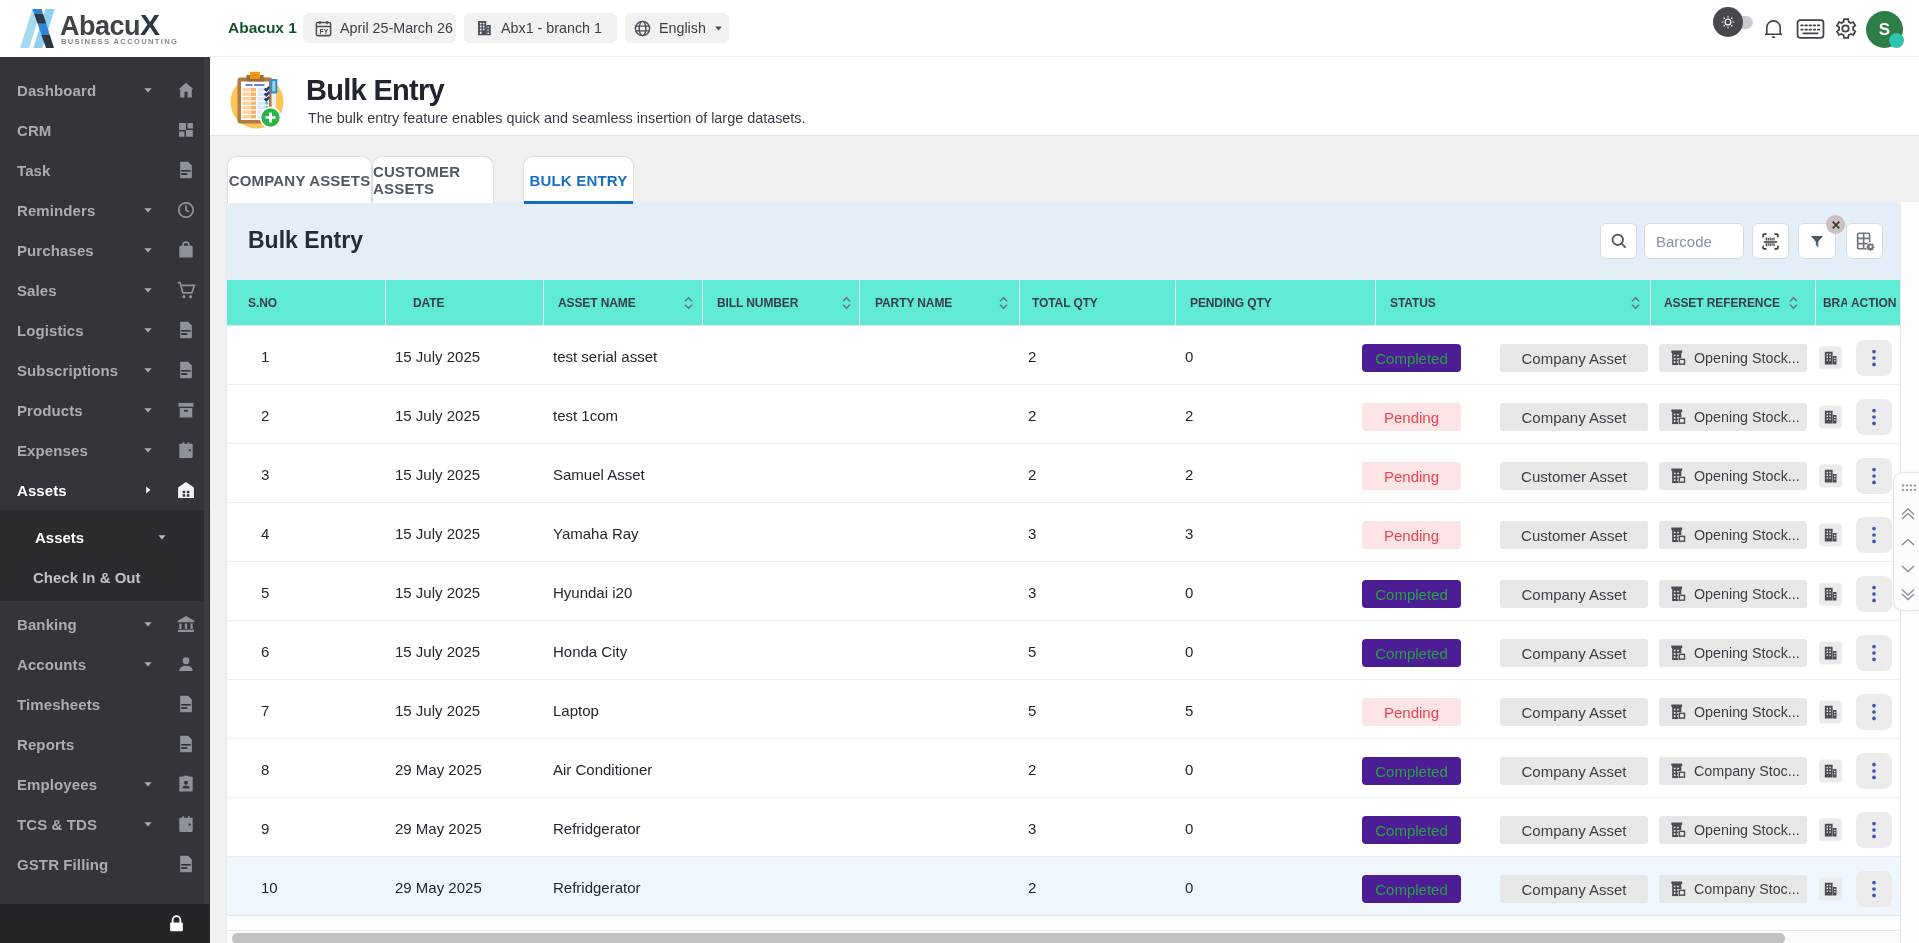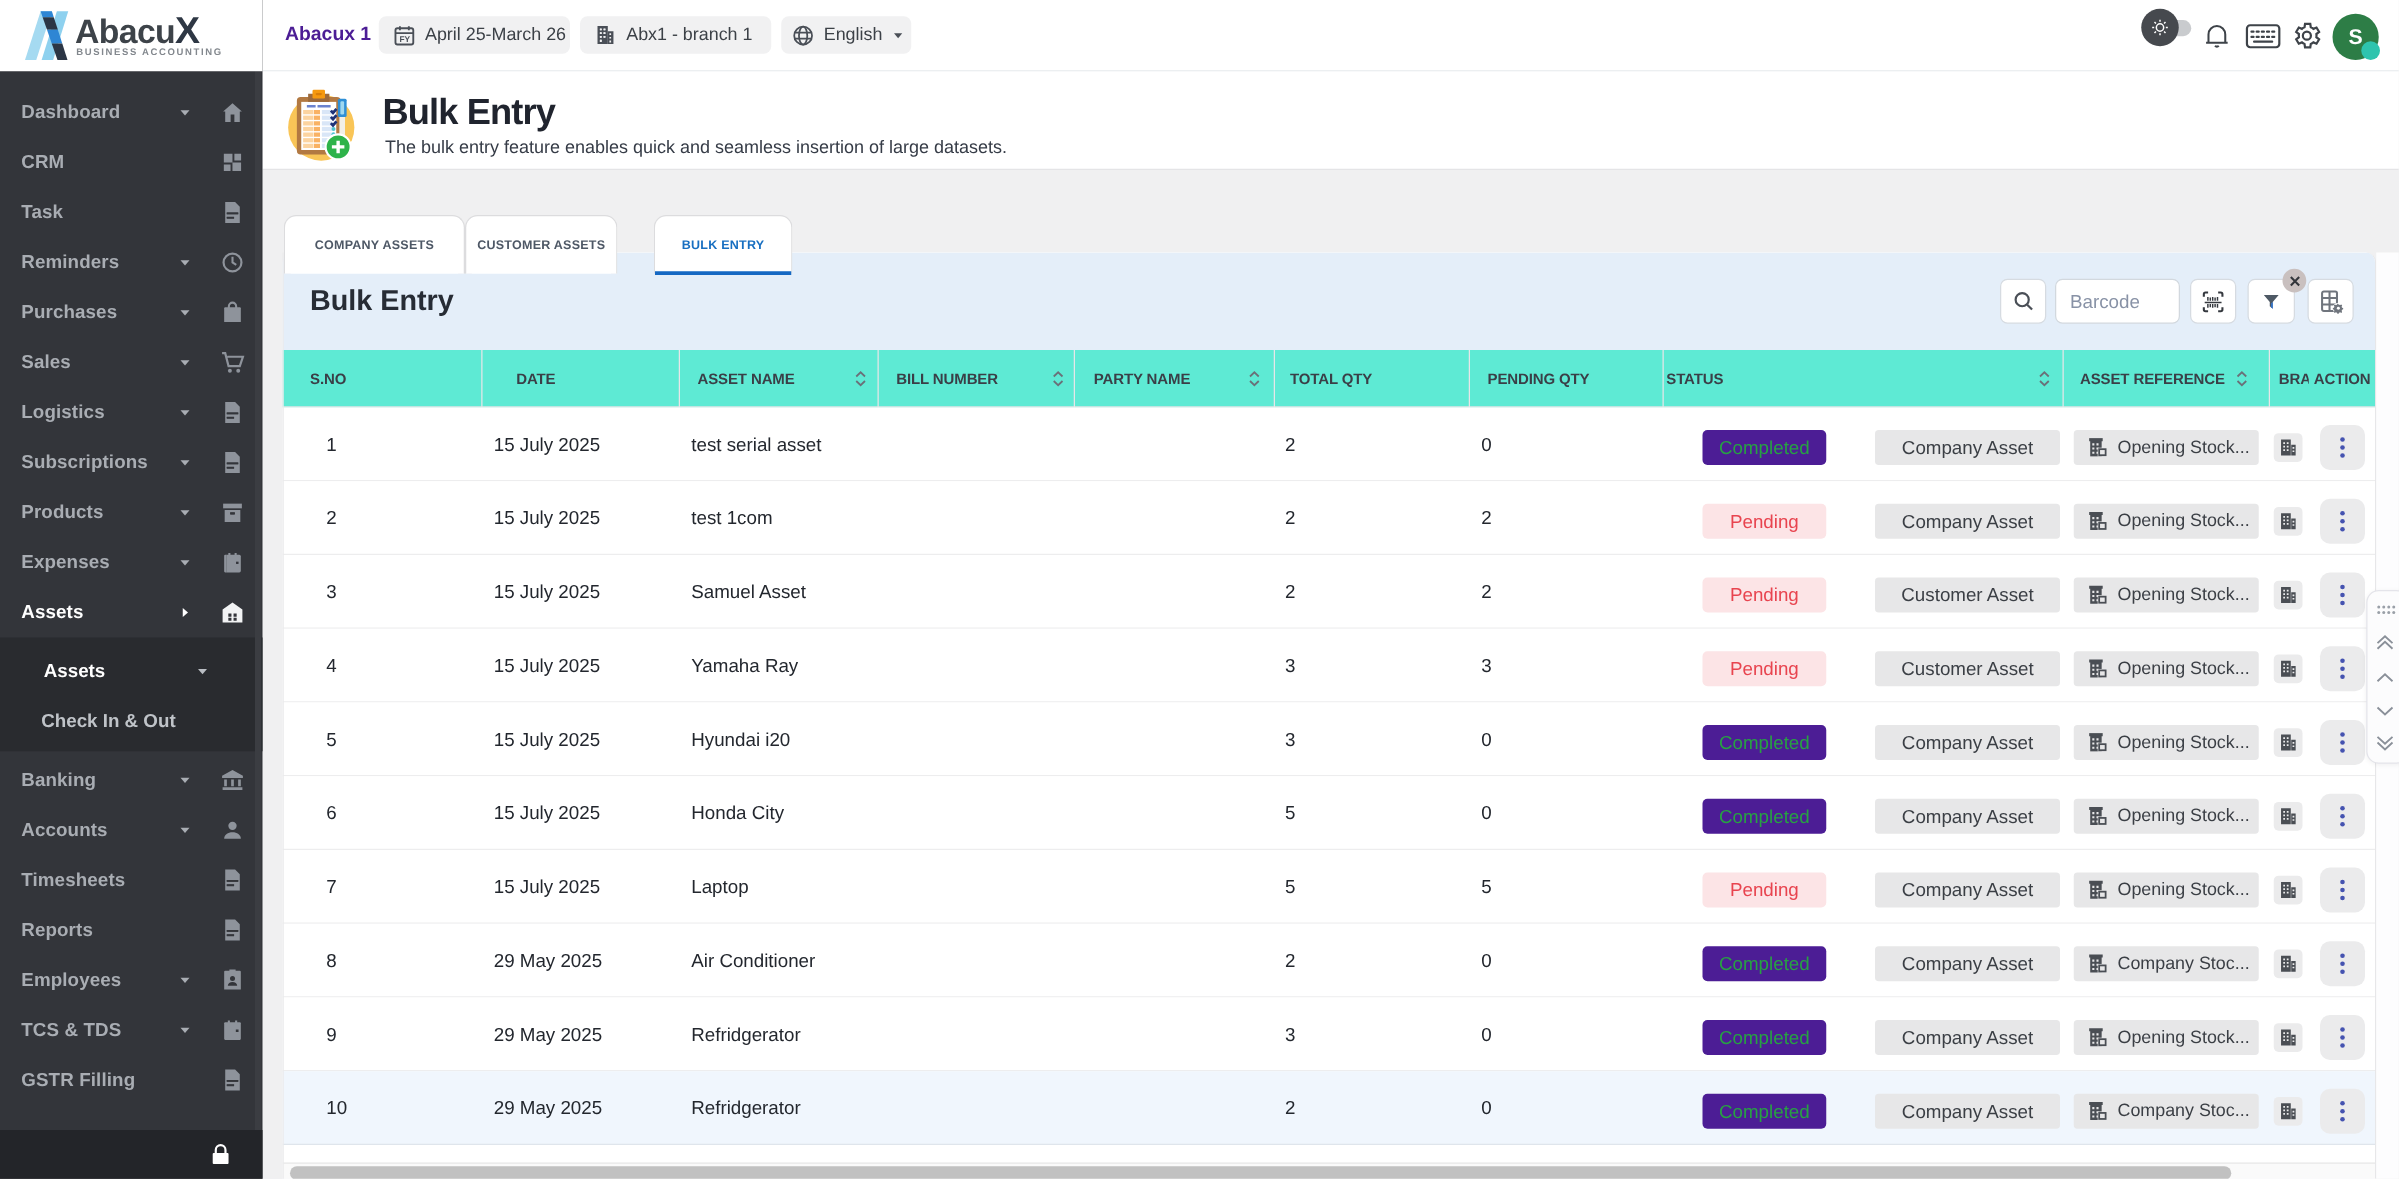--- a/index.html
+++ b/index.html
@@ -12,28 +12,28 @@
 .mi .lbl { position:absolute; left:17px; top:50%; transform:translateY(-50%); font-size:15px; font-weight:700; color:#a9adb3; letter-spacing:.1px; }
 .mi .car { position:absolute; left:141px; top:50%; transform:translateY(-50%); width:14px; height:14px; }
 .mi .ico { position:absolute; left:176px; top:50%; transform:translateY(-50%); width:20px; height:20px; }
 .mi.act .lbl { color:#fff; }
 #submenu { background:#292b2f; padding:7px 0 4px 0; margin-top:0; margin-bottom:3px; }
 .smi { position:relative; height:40px; }
 .smi .lbl { position:absolute; left:35px; top:50%; transform:translateY(-50%); font-size:15px; font-weight:700; color:#b9bdc3; }
 #sbottom { position:absolute; left:0; bottom:0; width:210px; height:39px; background:#232529; z-index:6; }
 
 #topbar { position:absolute; left:210px; top:0; width:1709px; height:57px; background:#fff; border-bottom:1px solid #eceff1; z-index:4; }
-#topbar .title { position:absolute; left:18px; top:50%; transform:translateY(-50%); font-size:15.5px; font-weight:700; color:#4c1d95; }
+#topbar .title { position:absolute; left:18px; top:50%; transform:translateY(-50%); font-size:15.5px; font-weight:700; color:#14532d; }
 .chip { position:absolute; top:13px; height:30px; background:#f1f1f2; border-radius:6px; display:flex; align-items:center; font-size:14.3px; color:#3c4147; font-weight:400; white-space:nowrap; overflow:hidden; }
 
 #pagehead { position:absolute; left:210px; top:57px; width:1709px; height:79px; background:#fff; border-bottom:1px solid #e4e4e6; }
 #pagehead h1 { position:absolute; left:96px; top:17px; font-size:29px; font-weight:700; color:#20242e; letter-spacing:-0.7px; }
 #pagehead p { position:absolute; left:98px; top:53px; font-size:14.4px; color:#363c47; }
 
-.tab { position:absolute; top:172px; height:47px; background:#fff; border:1px solid #dcdcde; border-bottom:none; border-radius:10px 10px 0 0; display:flex; align-items:center; justify-content:center; font-size:10px; font-weight:700; color:#4e5866; letter-spacing:.2px; z-index:2; }
+.tab { position:absolute; top:156px; height:47px; background:#fff; border:1px solid #dcdcde; border-bottom:none; border-radius:10px 10px 0 0; display:flex; align-items:center; justify-content:center; font-size:15px; font-weight:700; color:#4e5866; letter-spacing:.2px; z-index:2; }
 .tab.active { color:#186fc1; z-index:3; }
 .tab.active::after { content:""; position:absolute; left:0; right:0; bottom:-1px; height:3px; background:#1568c3; }
 
 #card { position:absolute; left:226px; top:202px; width:1675px; height:741px; background:#fff; border-radius:8px 8px 0 0; overflow:hidden; z-index:1; border-right:1px solid #e7e7e9; }
 #band { position:absolute; left:0; top:0; width:1675px; height:78px; background:#e4eef9; }
 #band .bt { position:absolute; left:22px; top:25px; font-size:23px; font-weight:700; color:#272c35; }
 .cbtn { position:absolute; top:21px; width:37px; height:36px; background:#fff; border:1px solid #d6dbe1; border-radius:6px; display:flex; align-items:center; justify-content:center; }
 #barcode { position:absolute; top:21px; left:1418px; width:100px; height:36px; background:#fff; border:1px solid #d2d8de; border-radius:6px; display:flex; align-items:center; padding-left:11px; font-size:15px; color:#8892a6; }
 
 #thead { position:absolute; left:0; top:78px; width:1675px; height:46px; background:#5eead4; border-bottom:1px solid #e4e4e6; }
@@ -456,21 +456,21 @@
       </div>
 </div>
 <div id="thead">
 <div class="th nb" style="left:0;width:159px;padding-left:22px">S.NO</div>
 <div class="th" style="left:159px;width:158px;padding-left:27px">DATE</div>
 <div class="th" style="left:317px;width:159px;">ASSET NAME</div>
 <div class="th" style="left:476px;width:157px;padding-left:14px">BILL NUMBER</div>
 <div class="th" style="left:633px;width:160px;padding-left:15px">PARTY NAME</div>
 <div class="th" style="left:793px;width:156px;padding-left:12px">TOTAL QTY</div>
 <div class="th" style="left:949px;width:158px;padding-left:14px">PENDING QTY</div>
-<div class="th" style="left:1104px;width:157px;padding-left:2px">STATUS</div>
+<div class="th" style="left:1149px;width:157px;padding-left:14px">STATUS</div>
 <div class="th" style="left:1424px;width:165px;padding-left:13px">ASSET REFERENCE</div>
 <div class="th" style="left:1589px;width:32px;padding-left:7px">BRA</div>
 <div class="th nb" style="left:1621px;width:54px;padding-left:4px">ACTION</div>
 <svg class="sort" style="left:457px" viewBox="0 0 11 16" fill="none" stroke="#6a7078" stroke-width="1.4">
         <path d="M2 6.2 5.5 2.8 9 6.2M2 9.8 5.5 13.2 9 9.8"></path>
       </svg>
 <svg class="sort" style="left:615px" viewBox="0 0 11 16" fill="none" stroke="#6a7078" stroke-width="1.4">
         <path d="M2 6.2 5.5 2.8 9 6.2M2 9.8 5.5 13.2 9 9.8"></path>
       </svg>
 <svg class="sort" style="left:772px" viewBox="0 0 11 16" fill="none" stroke="#6a7078" stroke-width="1.4">

